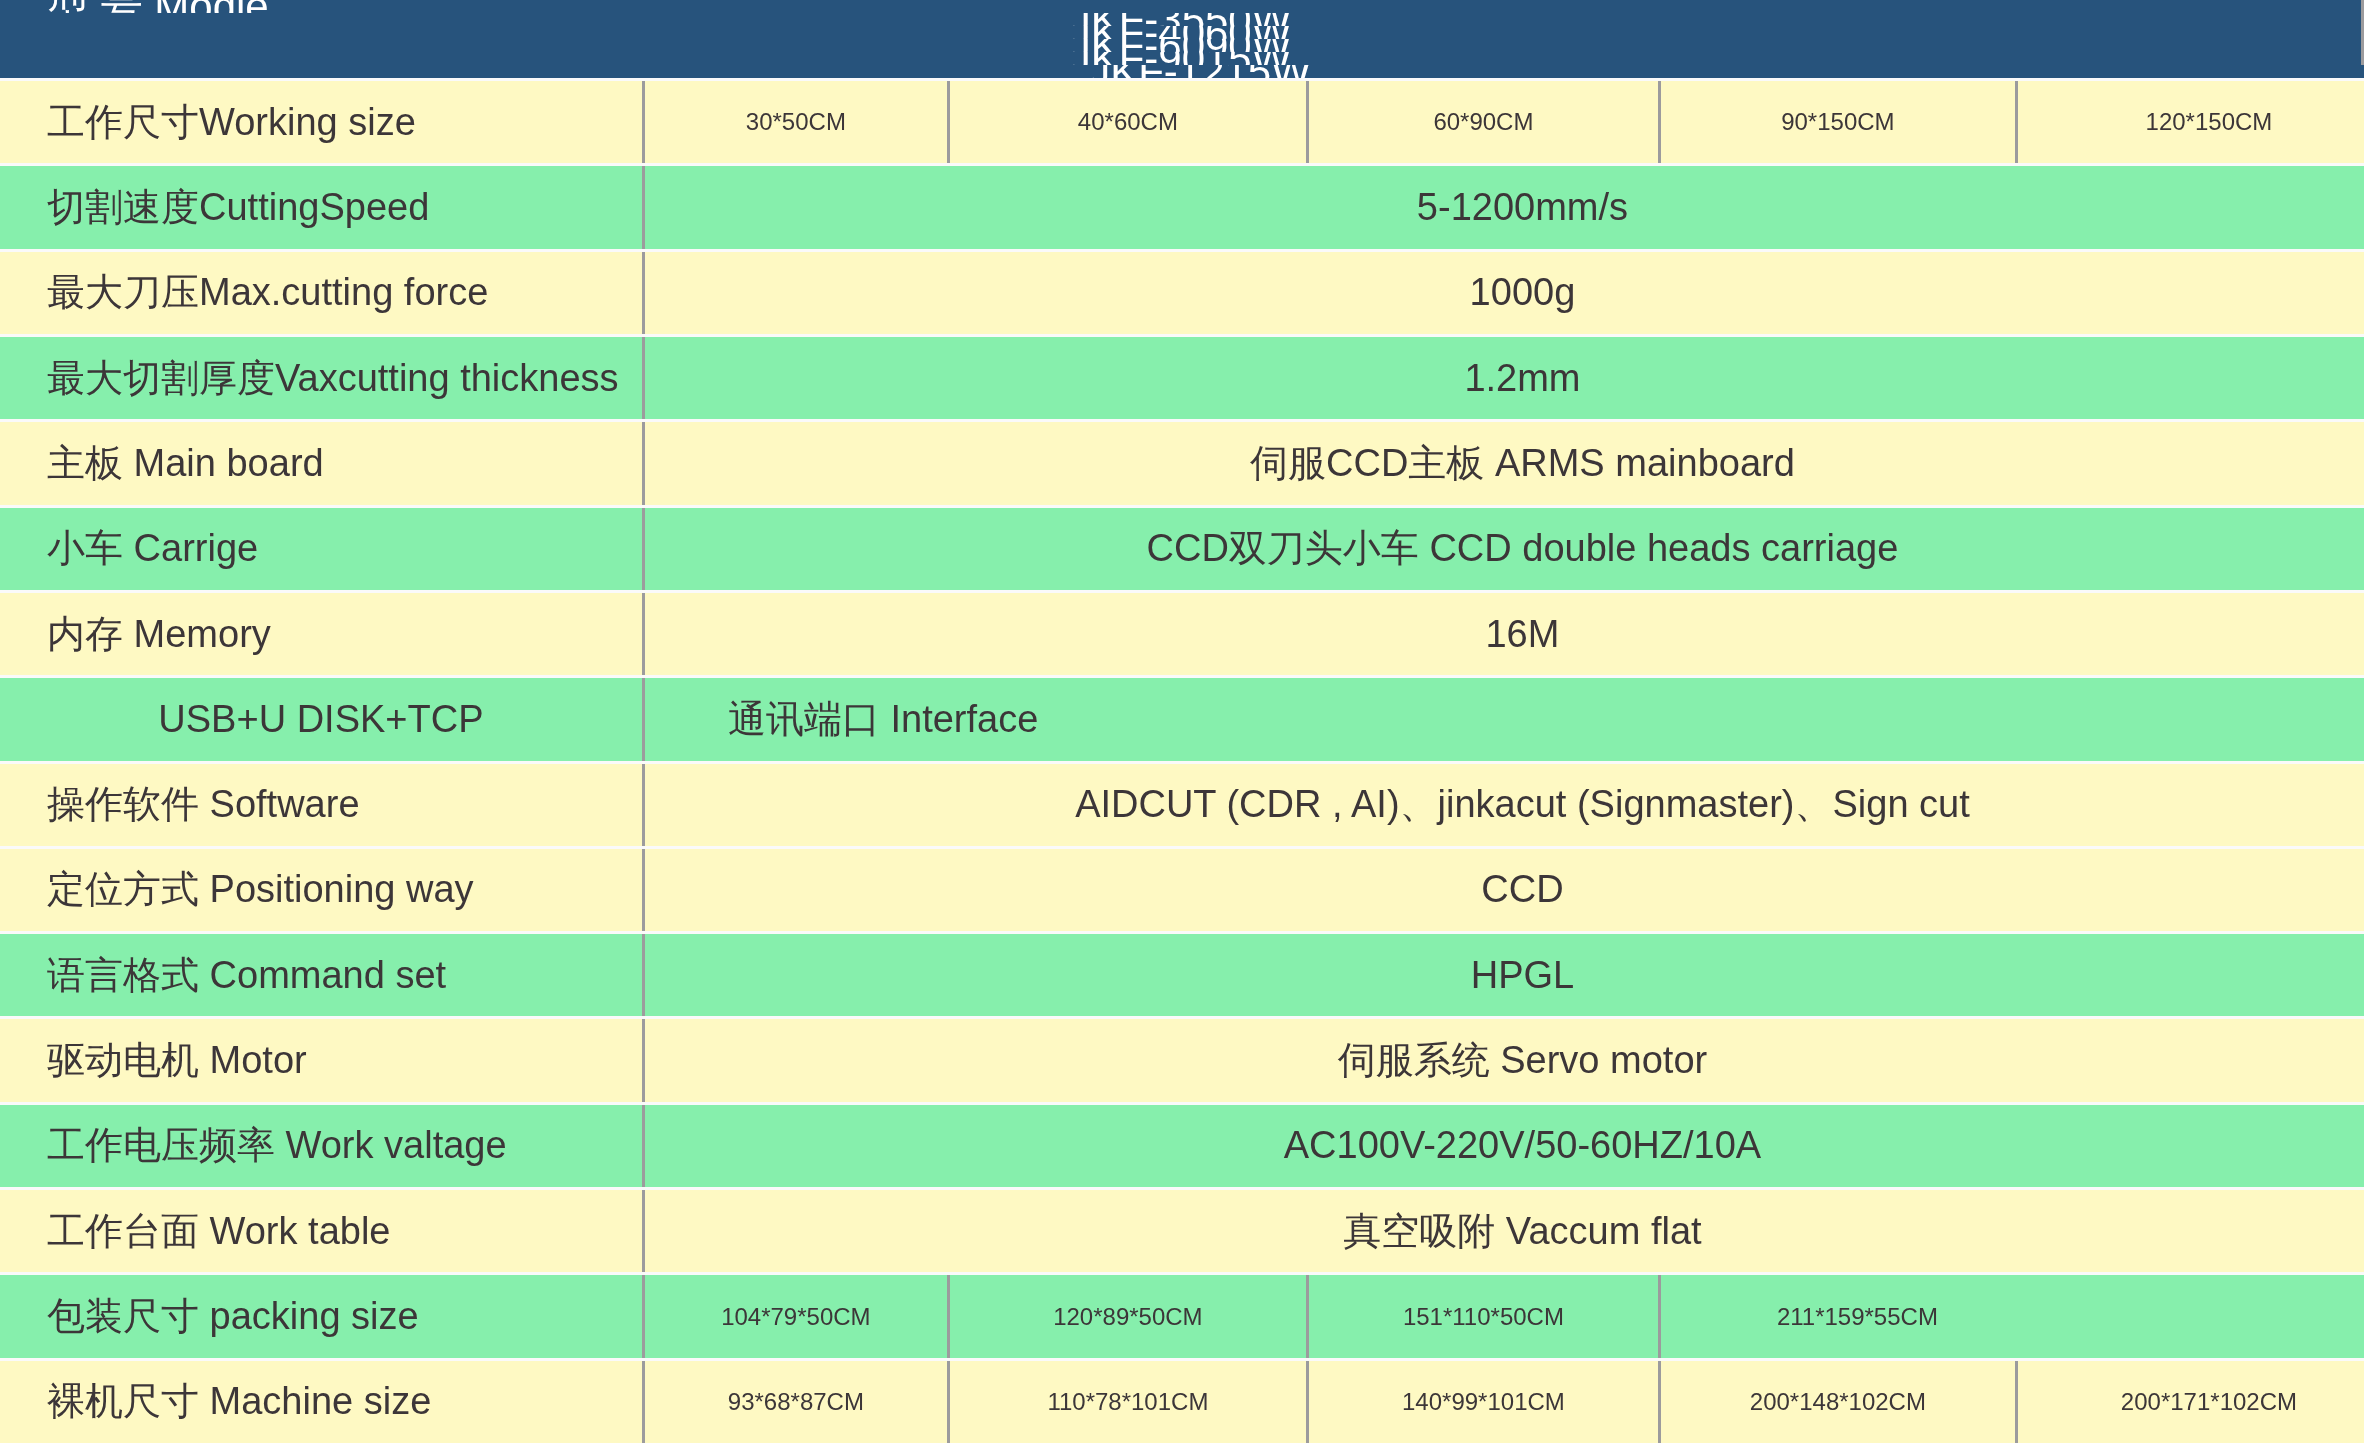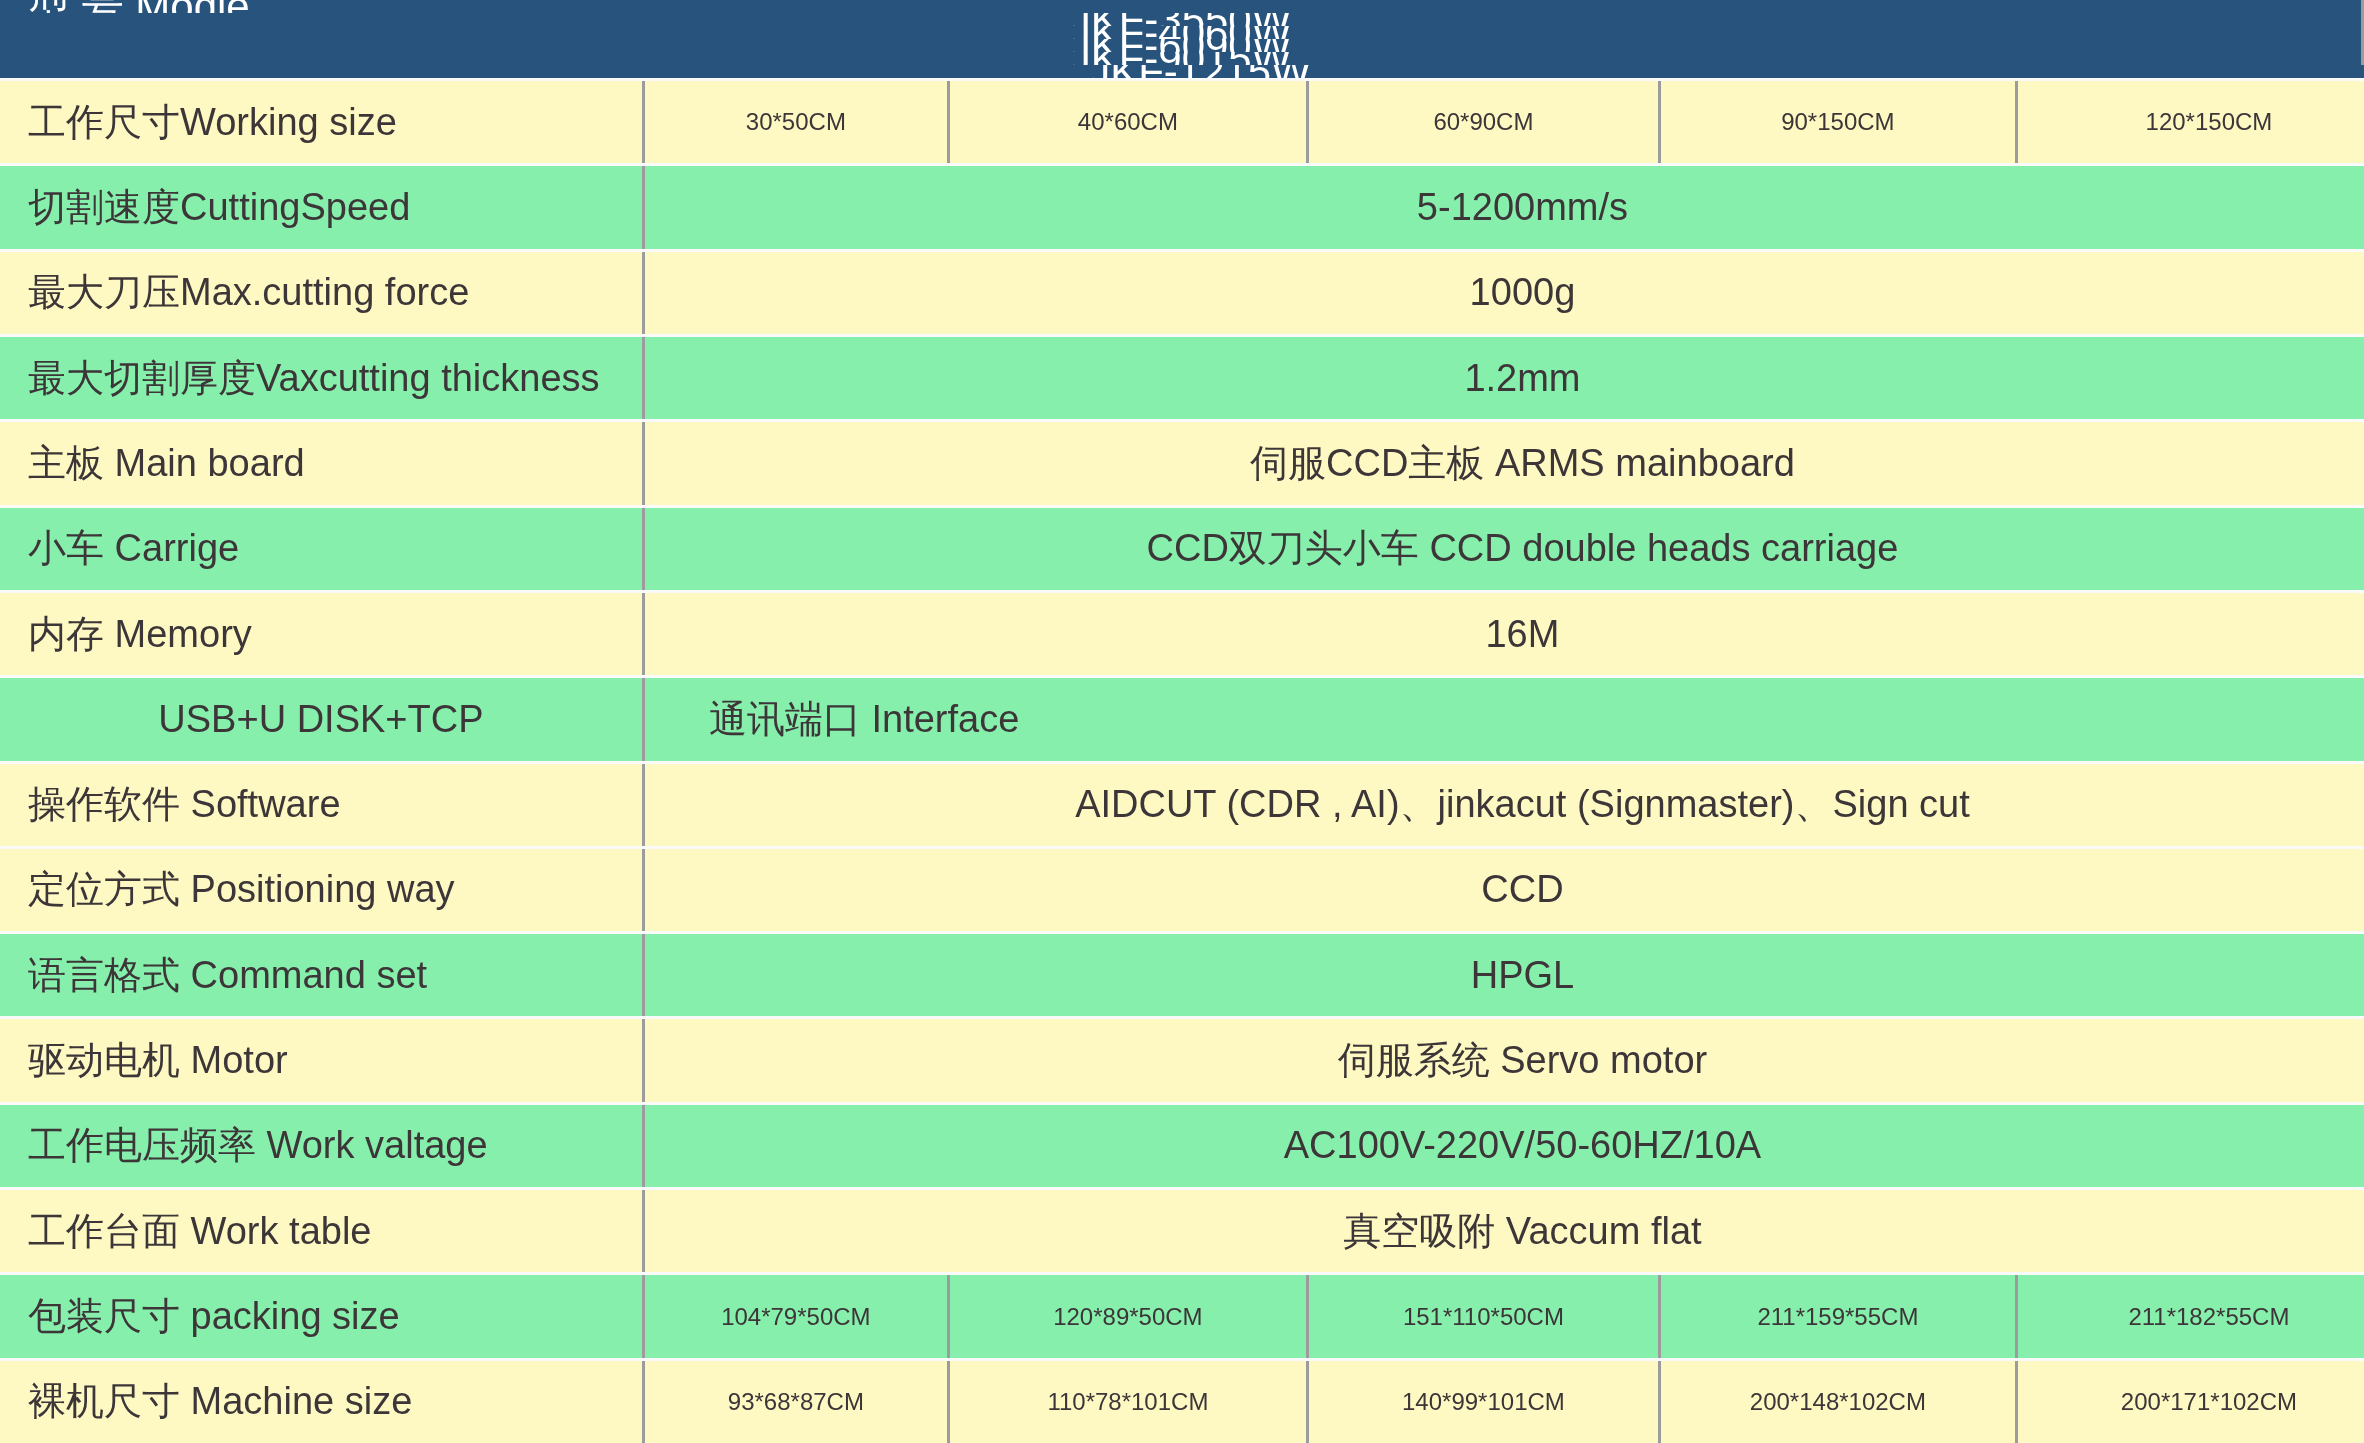--- a/index.html
+++ b/index.html
@@ -23,21 +23,21 @@
   .row.permodel{ grid-template-columns:27.28% 12.90% 15.19% 14.89% 15.10% auto; }
   .row.merged{   grid-template-columns:27.28% auto; }
   .row.r-dark{ background:#86efac; }
   .cell{
     display:flex; align-items:center; justify-content:center;
     font-size:38px; color:#3C3638;
     border-right:3px solid #9C9B9D;
     white-space:nowrap; overflow:hidden;
   }
   .cell:last-child{ border-right:none;margin-left:36px; }
-  .cell.label{ justify-content:flex-start; padding-left:28px; }
+  .cell.label{ justify-content:flex-start; padding-left:47px; }
   .row.header .cell{ color:#FFFFFF; font-size:42px; }
   .cell.num{ font-size:24px; }
 </style>
 </head>
 <body>
 
 <div class="spec-table">
 
   <div class="row header">
     <div class="cell label">型 号 Modle</div>
@@ -122,21 +122,20 @@
     <div class="cell label">工作台面 Work table</div>
     <div class="cell">真空吸附 Vaccum flat</div>
   </div>
 
   <div class="row permodel r-dark">
     <div class="cell label">包装尺寸 packing size</div>
     <div class="cell num">104*79*50CM</div>
     <div class="cell num">120*89*50CM</div>
     <div class="cell num">151*110*50CM</div>
     <div class="cell num">211*159*55CM</div>
-    <div class="cell num">211*182*55CM</div>
   </div>
 
   <div class="row permodel">
     <div class="cell label">裸机尺寸 Machine size</div>
     <div class="cell num">93*68*87CM</div>
     <div class="cell num">110*78*101CM</div>
     <div class="cell num">140*99*101CM</div>
     <div class="cell num">200*148*102CM</div>
     <div class="cell num">200*171*102CM</div>
   </div>

